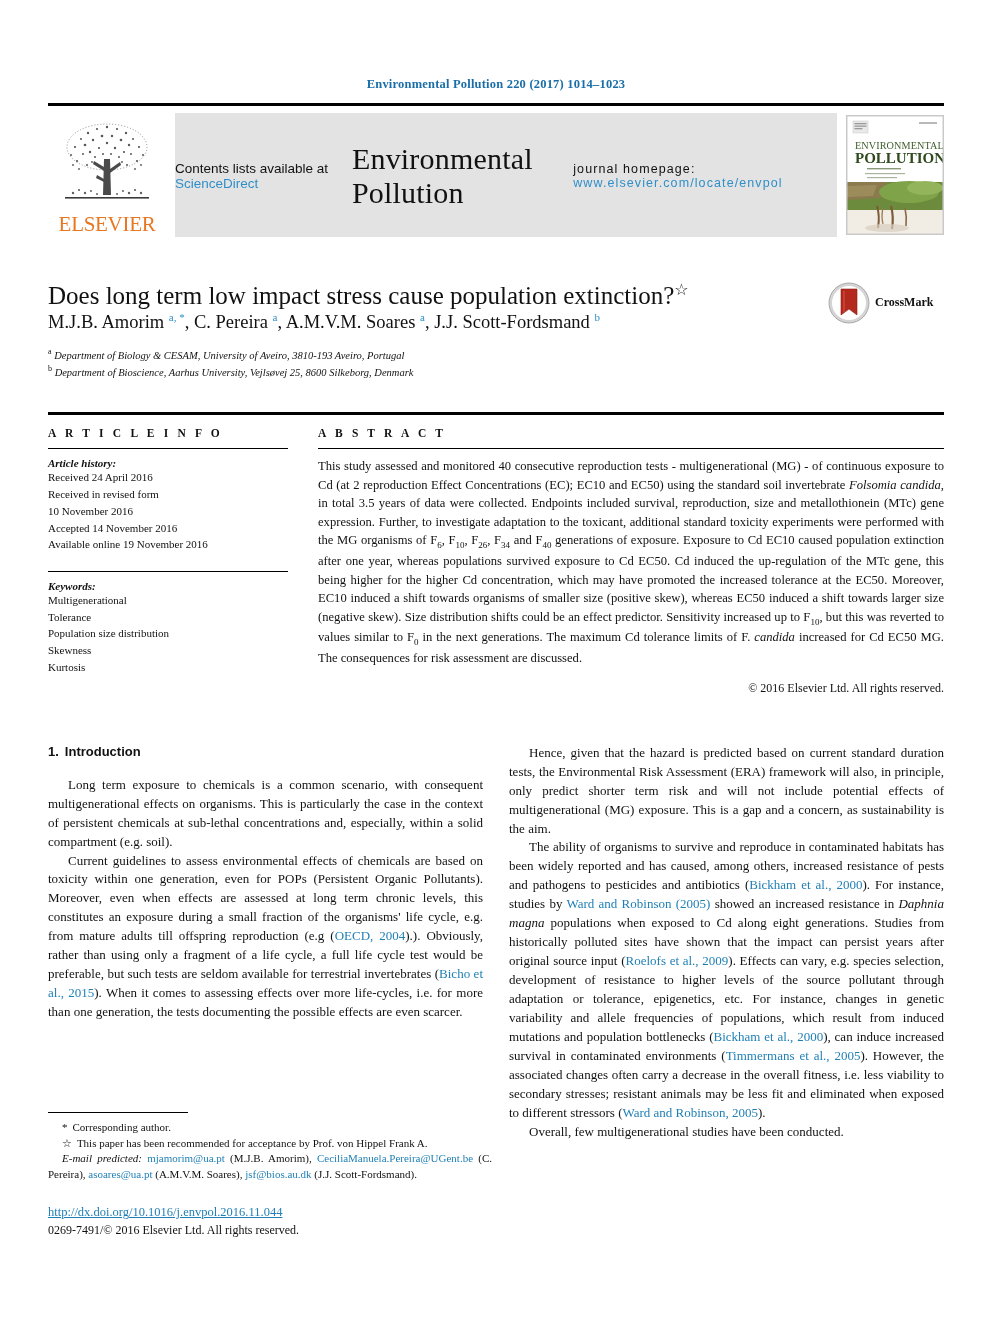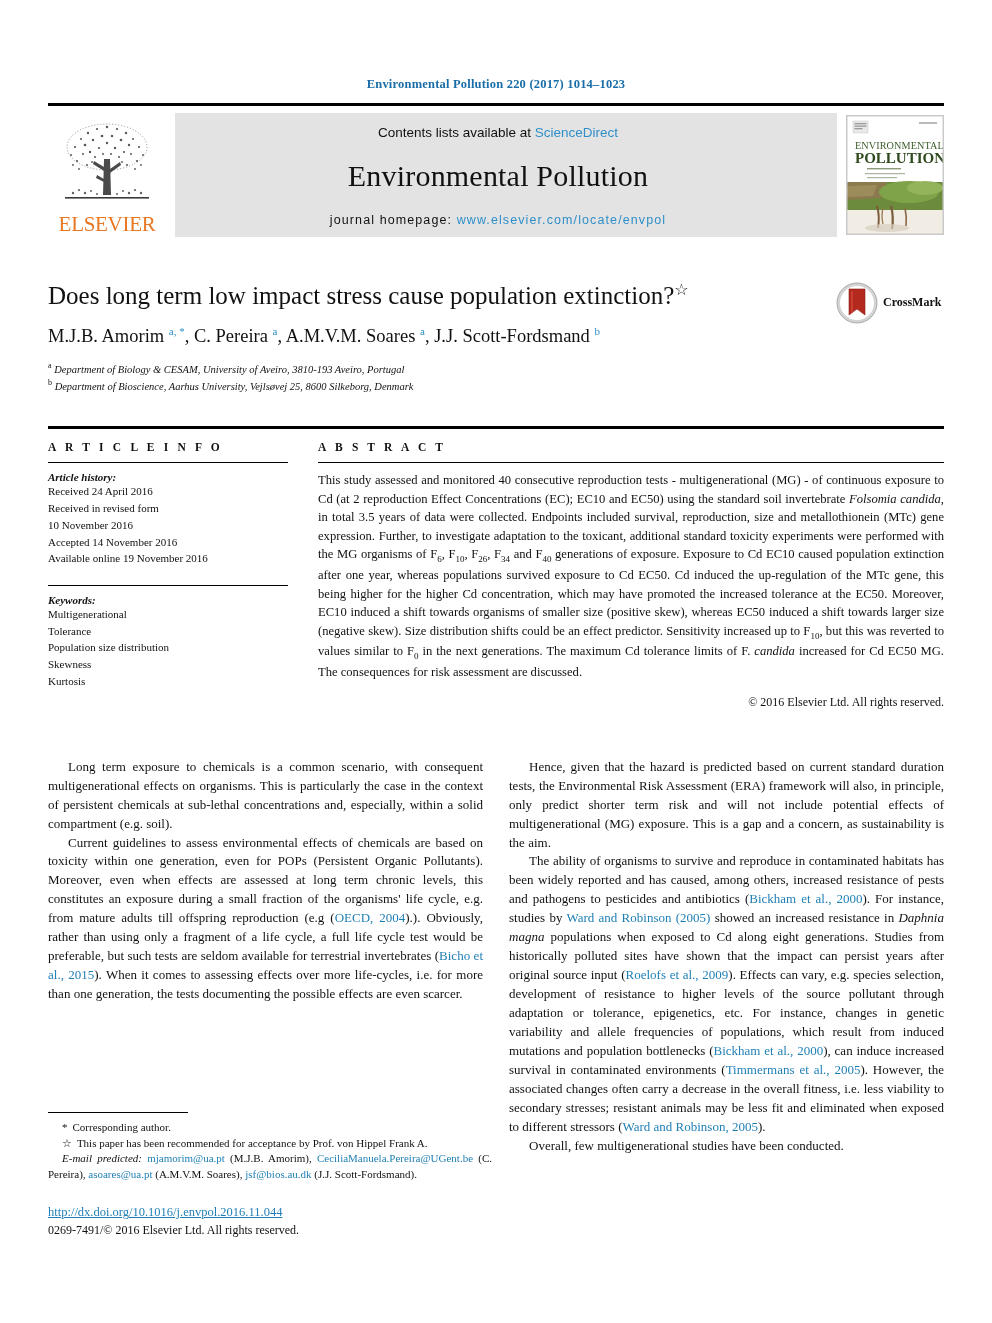--- a/index.html
+++ b/index.html
@@ -63,21 +63,21 @@
     font-size: 21px;
     letter-spacing: -0.3px;
     line-height: 1;
     margin-top: 1px;
   }
   .header-center {
     flex: 1 1 auto;
     background: #e3e3e3;
     margin: 0 9px 0 9px;
     display: flex;
-    flex-direction: column;
+    flex-direction: row;
     justify-content: space-between;
     align-items: center;
     padding: 12px 16px 10px 0;
     box-sizing: border-box;
   }
   .contents-line {
     font-size: 13.5px;
     font-family: "Liberation Sans", sans-serif;
     color: #111;
   }
@@ -121,37 +121,36 @@
     line-height: 1.22;
     color: #111;
     max-width: 760px;
     font-weight: normal;
     margin: 0;
   }
   .article-title .dagger { font-size: 16px; vertical-align: super; }
   .authors {
     font-family: "Liberation Serif", serif;
     font-size: 18.5px;
-    margin-top: 14px;
     color: #111;
     line-height: 1.25;
   }
   .authors sup { font-size: 11px; color: #2f8fc9; }
   .affiliations {
     margin-top: 11px;
     font-size: 10.5px;
     font-style: italic;
     line-height: 1.42;
     color: #111;
   }
   .affiliations sup { font-style: normal; font-size: 8px; }
 
   .crossmark {
     position: absolute;
-    right: 0;
+    right: 8px;
     top: 0;
     width: 108px;
     height: 46px;
     display: flex;
     align-items: center;
     gap: 5px;
   }
   .crossmark-label {
     font-family: "Liberation Serif", serif;
     font-size: 12px;
@@ -451,20 +450,23 @@
     <div class="col-abstract">
       <div class="section-caps">A B S T R A C T</div>
       <div class="rule-thin"></div>
       <p class="abstract-text">This study assessed and monitored 40 consecutive reproduction tests - multigenerational (MG) - of continuous exposure to Cd (at 2 reproduction Effect Concentrations (EC); EC10 and EC50) using the standard soil invertebrate <i>Folsomia candida</i>, in total 3.5 years of data were collected. Endpoints included survival, reproduction, size and metallothionein (MTc) gene expression. Further, to investigate adaptation to the toxicant, additional standard toxicity experiments were performed with the MG organisms of F<sub>6</sub>, F<sub>10</sub>, F<sub>26</sub>, F<sub>34</sub> and F<sub>40</sub> generations of exposure. Exposure to Cd EC10 caused population extinction after one year, whereas populations survived exposure to Cd EC50. Cd induced the up-regulation of the MTc gene, this being higher for the higher Cd concentration, which may have promoted the increased tolerance at the EC50. Moreover, EC10 induced a shift towards organisms of smaller size (positive skew), whereas EC50 induced a shift towards larger size (negative skew). Size distribution shifts could be an effect predictor. Sensitivity increased up to F<sub>10</sub>, but this was reverted to values similar to F<sub>0</sub> in the next generations. The maximum Cd tolerance limits of F. <i>candida</i> increased for Cd EC50 MG. The consequences for risk assessment are discussed.</p>
       <div class="copyright">© 2016 Elsevier Ltd. All rights reserved.</div>
     </div>
   </div>
 
   <div class="body-columns">
     <div class="body-col">
+      <div class="heading-1">
+        <span class="num">1.</span><span>Introduction</span>
+      </div>
       <p class="para">Long term exposure to chemicals is a common scenario, with consequent multigenerational effects on organisms. This is particularly the case in the context of persistent chemicals at sub-lethal concentrations and, especially, within a solid compartment (e.g. soil).</p>
       <p class="para">Current guidelines to assess environmental effects of chemicals are based on toxicity within one generation, even for POPs (Persistent Organic Pollutants). Moreover, even when effects are assessed at long term chronic levels, this constitutes an exposure during a small fraction of the organisms' life cycle, e.g. from mature adults till offspring reproduction (e.g (<span class="ref">OECD, 2004</span>).). Obviously, rather than using only a fragment of a life cycle, a full life cycle test would be preferable, but such tests are seldom available for terrestrial invertebrates (<span class="ref">Bicho et al., 2015</span>). When it comes to assessing effects over more life-cycles, i.e. for more than one generation, the tests documenting the possible effects are even scarcer.</p>
     </div>
     <div class="body-col">
       <p class="para">Hence, given that the hazard is predicted based on current standard duration tests, the Environmental Risk Assessment (ERA) framework will also, in principle, only predict shorter term risk and will not include potential effects of multigenerational (MG) exposure. This is a gap and a concern, as sustainability is the aim.</p>
       <p class="para">The ability of organisms to survive and reproduce in contaminated habitats has been widely reported and has caused, among others, increased resistance of pests and pathogens to pesticides and antibiotics (<span class="ref">Bickham et al., 2000</span>). For instance, studies by <span class="ref">Ward and Robinson (2005)</span> showed an increased resistance in <i>Daphnia magna</i> populations when exposed to Cd along eight generations. Studies from historically polluted sites have shown that the impact can persist years after original source input (<span class="ref">Roelofs et al., 2009</span>). Effects can vary, e.g. species selection, development of resistance to higher levels of the source pollutant through adaptation or tolerance, epigenetics, etc. For instance, changes in genetic variability and allele frequencies of populations, which result from induced mutations and population bottlenecks (<span class="ref">Bickham et al., 2000</span>), can induce increased survival in contaminated environments (<span class="ref">Timmermans et al., 2005</span>). However, the associated changes often carry a decrease in the overall fitness, i.e. less viability to secondary stresses; resistant animals may be less fit and eliminated when exposed to different stressors (<span class="ref">Ward and Robinson, 2005</span>).</p>
       <p class="para">Overall, few multigenerational studies have been conducted.</p>
     </div>
   </div>
 

